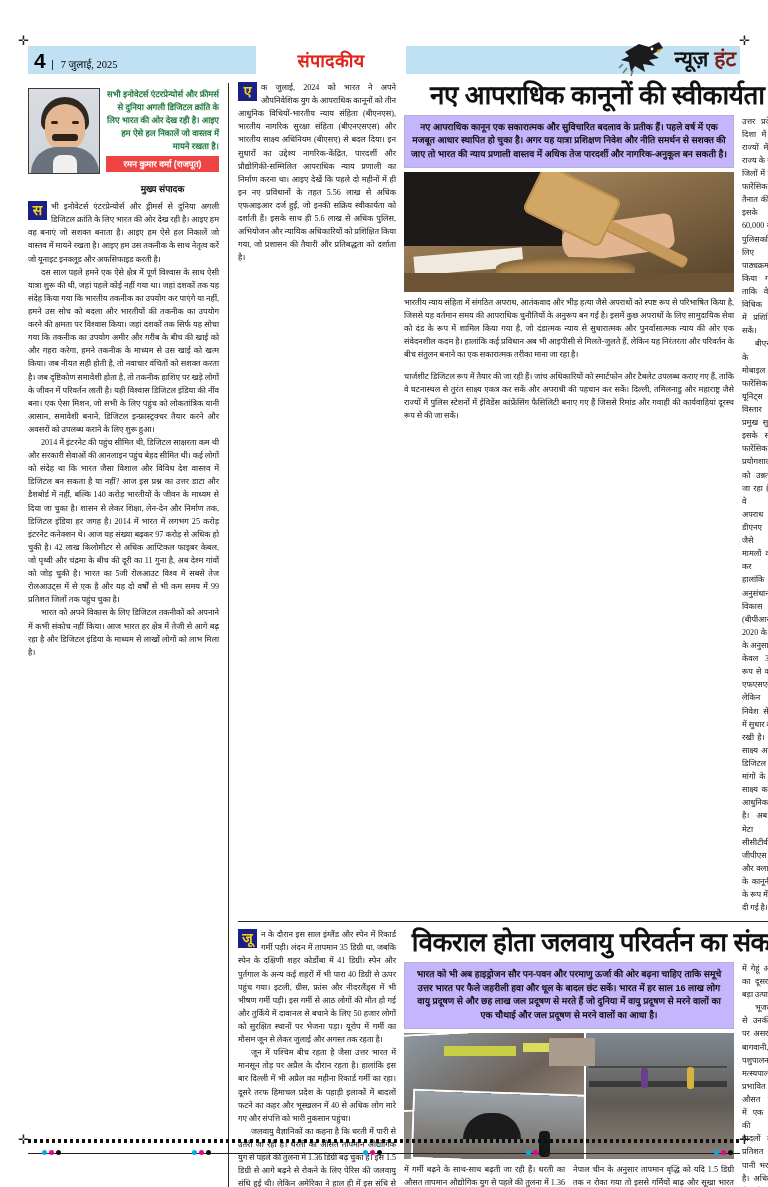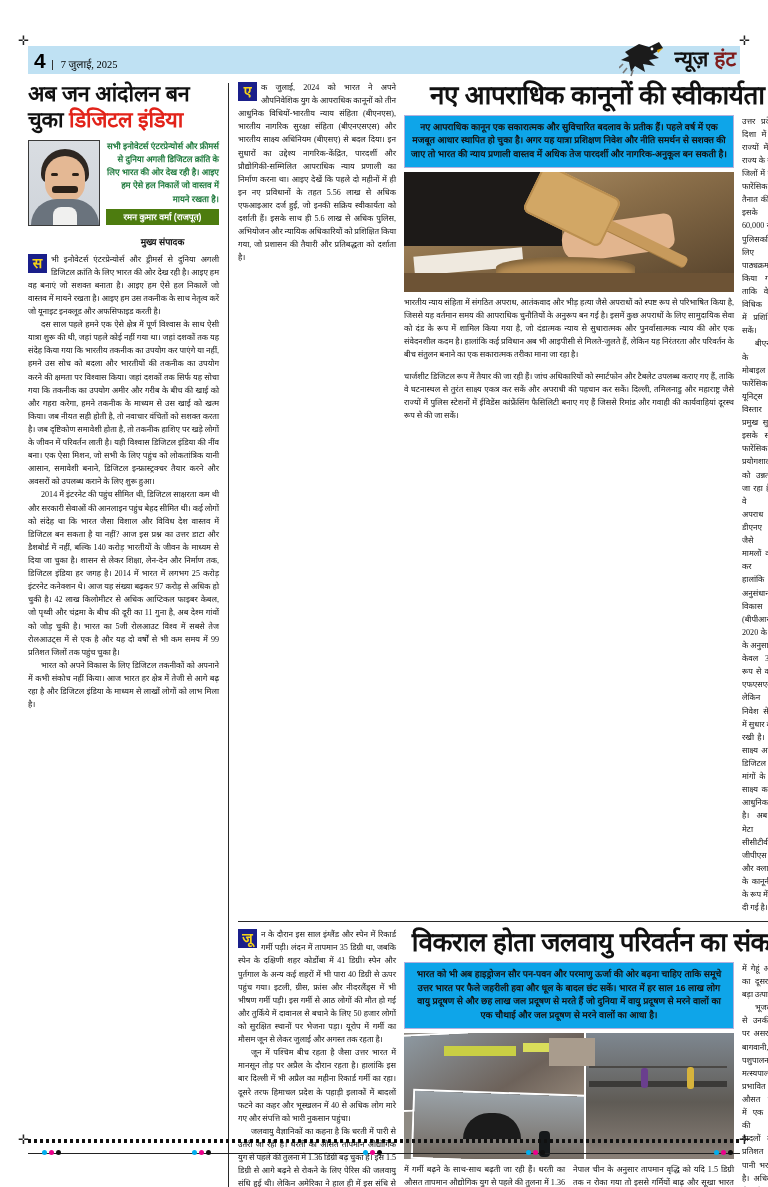--- a/index.html
+++ b/index.html
@@ -134,21 +134,21 @@
   .author-kicker {
     font-family: "Liberation Sans", sans-serif;
     font-weight: bold;
     font-size: 8.4px;
     line-height: 1.55;
     color: #1f7a3d;
     text-align: right;
   }
   .author-name {
     margin-top: 3px;
-    background: #4d7c0f;
+    background: #ef4444;
     color: #fff;
     font-family: "Liberation Sans", sans-serif;
     font-weight: bold;
     font-size: 8.6px;
     text-align: center;
     padding: 2px 2px;
   }
   .author-role {
     margin-top: 10px;
     font-family: "Liberation Sans", sans-serif;
@@ -204,21 +204,21 @@
   }
 
   .art-cols {
     display: flex;
     gap: 8px;
   }
   .art-col { flex: 1; min-width: 0; }
   .art-col.c1 { flex: 0 0 158px; }
 
   .standfirst {
-    background: #0ea5e9;
+    background: #c4b5fd;
     border: 0.8px solid #b3b0dd;
     font-family: "Liberation Sans", sans-serif;
     font-weight: bold;
     font-size: 9.1px;
     line-height: 1.52;
     text-align: center;
     color: #111;
     padding: 5px 6px;
     margin-bottom: 4px;
   }
@@ -267,41 +267,40 @@
 <span class="crop tr">✛</span>
 <span class="crop bl">✛</span>
 <span class="crop br">✛</span>
 
 <div class="page">
 
   <div class="masthead">
     <div class="mast-left">
       <span class="page-num">4</span>
       <span class="page-date">7 जुलाई, 2025</span>
+    </div>
+    <div class="mast-sectionwrap">
+      <span class="mast-section">संपादकीय</span>
     </div>
     <div class="mast-logo">
       <svg class="logo-bird" viewBox="0 0 52 40">
         <path d="M6 14 L20 6 L30 9 L40 4 L44 10 L34 16 L40 20 L30 22 L36 28 L24 26 L26 34 L16 28 L12 34 L10 24 L2 22 L10 18 Z" fill="#1b1b1b"></path>
         <circle cx="33" cy="11" r="1.4" fill="#fff"></circle>
         <path d="M38 12 L44 10 L39 15 Z" fill="#e0a400"></path>
         <path d="M4 26 L0 30 M8 30 L4 35 M14 32 L12 38" stroke="#777" stroke-width="1.6" fill="none"></path>
       </svg>
       <span class="logo-txt">
         <span class="b">न्यूज़ </span><span class="r">हंट</span>
       </span>
     </div>
   </div>
 
   <div class="body-grid">
 
     <div class="col-left">
-      <div class="lead-head">
-        <span>अब जन आंदोलन बन</span><br>
-        <span>चुका </span><span class="hl">डिजिटल इंडिया</span>
-      </div>
 
       <div class="author-block">
         <div class="author-photo">
           <div class="hair"></div>
             <div class="face"></div>
           <div class="eye1"></div>
             <div class="eye2"></div>
             <div class="mous"></div>
           <div class="body"></div>
             <div class="shirt"></div>

